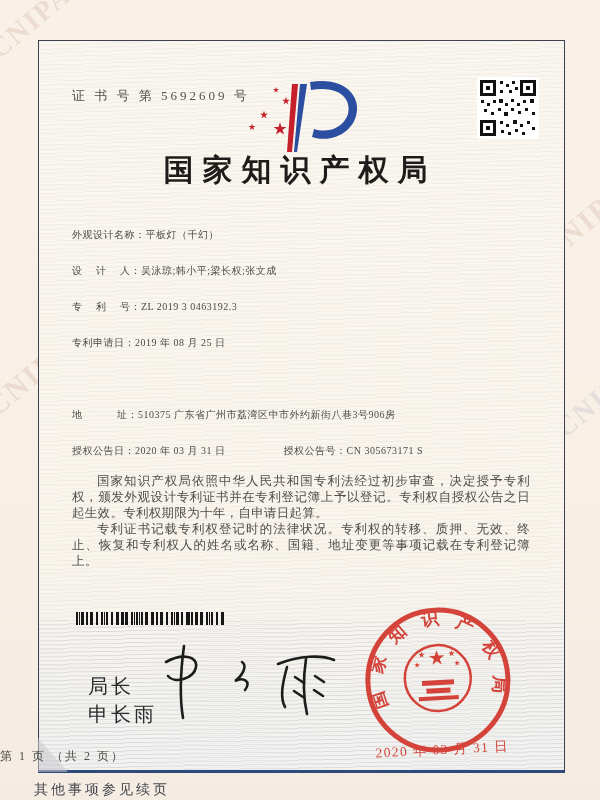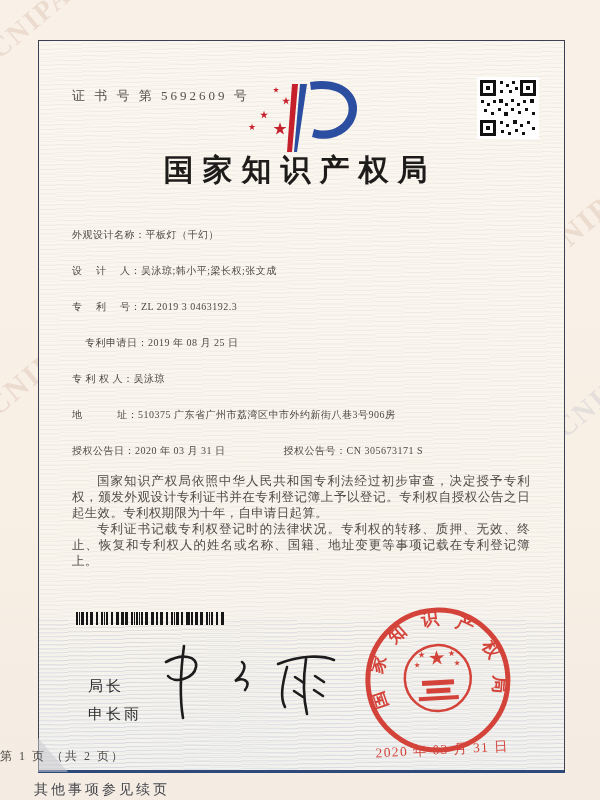--- a/index.html
+++ b/index.html
@@ -30,21 +30,21 @@
   .field{position:absolute;left:72px;font-size:10px;color:#4c4a45;letter-spacing:.5px;white-space:nowrap;}
   .field .lbl{color:#4c4a45;}
   .grant-no{display:inline-block;margin-left:58px;}
   .paras{position:absolute;left:72px;top:473px;width:458px;font-size:12.5px;
          color:#504d48;line-height:16px;letter-spacing:.3px;text-align:justify;}
   .paras p{margin:0;text-indent:2em;}
   .barcode{position:absolute;left:76px;top:612px;width:150px;height:13px;background:
       repeating-linear-gradient(90deg,#161616 0 2px,transparent 2px 5px),
       repeating-linear-gradient(90deg,#161616 0 1px,transparent 1px 7px),
       repeating-linear-gradient(90deg,transparent 0 3px,#161616 3px 4px,transparent 4px 11px);}
-  .director{position:absolute;left:88px;top:672px;font-size:15px;color:#2b2b2b;letter-spacing:3px;line-height:28px;}
+  .director{position:absolute;left:88px;top:672px;font-size:20px;color:#2b2b2b;letter-spacing:3px;line-height:28px;}
   .signature{position:absolute;left:150px;top:634px;}
   .seal{position:absolute;left:350px;top:596px;transform:rotate(-3deg);}
   .page-num{position:absolute;left:0;top:748px;width:100%;text-align:left;
             font-size:12px;color:#4c4a45;letter-spacing:2px;}
   .cont-note{position:absolute;left:0;top:781px;width:100%;text-align:left;
              font-size:14px;color:#45484e;letter-spacing:3px;padding-left:34px;}
   .corner-curl{position:absolute;left:38px;top:738px;width:0;height:0;
       border-left:30px solid rgba(200,200,205,.55);border-top:34px solid transparent;}
 </style>
 </head>
@@ -137,25 +137,22 @@
 
   <div class="field" style="top:228px;">
     <span class="lbl">外观设计名称：</span><span>平板灯（千幻）</span>
   </div>
   <div class="field" style="top:264px;">
     <span class="lbl">设　 计　 人：</span><span>吴泳琼;韩小平;梁长权;张文成</span>
   </div>
   <div class="field" style="top:300px;">
     <span class="lbl">专　 利　 号：</span><span>ZL 2019 3 0463192.3</span>
   </div>
-  <div class="field" style="top:336px;margin-left:13px;">
+  <div class="field" style="top:336px;">
     <span class="lbl">专利申请日：</span><span>2019 年 08 月 25 日</span>
-  </div>
-  <div class="field" style="top:372px;">
-    <span class="lbl">专 利 权 人：</span><span>吴泳琼</span>
   </div>
   <div class="field" style="top:408px;">
     <span class="lbl">地　　　 址：</span><span>510375 广东省广州市荔湾区中市外约新街八巷3号906房</span>
   </div>
   <div class="field" style="top:444px;">
     <span class="lbl">授权公告日：</span><span>2020 年 03 月 31 日</span><span class="grant-no"><span class="lbl">授权公告号：</span><span>CN 305673171 S</span></span>
   </div>
 
   <div class="paras">
     <p>国家知识产权局依照中华人民共和国专利法经过初步审查，决定授予专利权，颁发外观设计专利证书并在专利登记簿上予以登记。专利权自授权公告之日起生效。专利权期限为十年，自申请日起算。</p>

